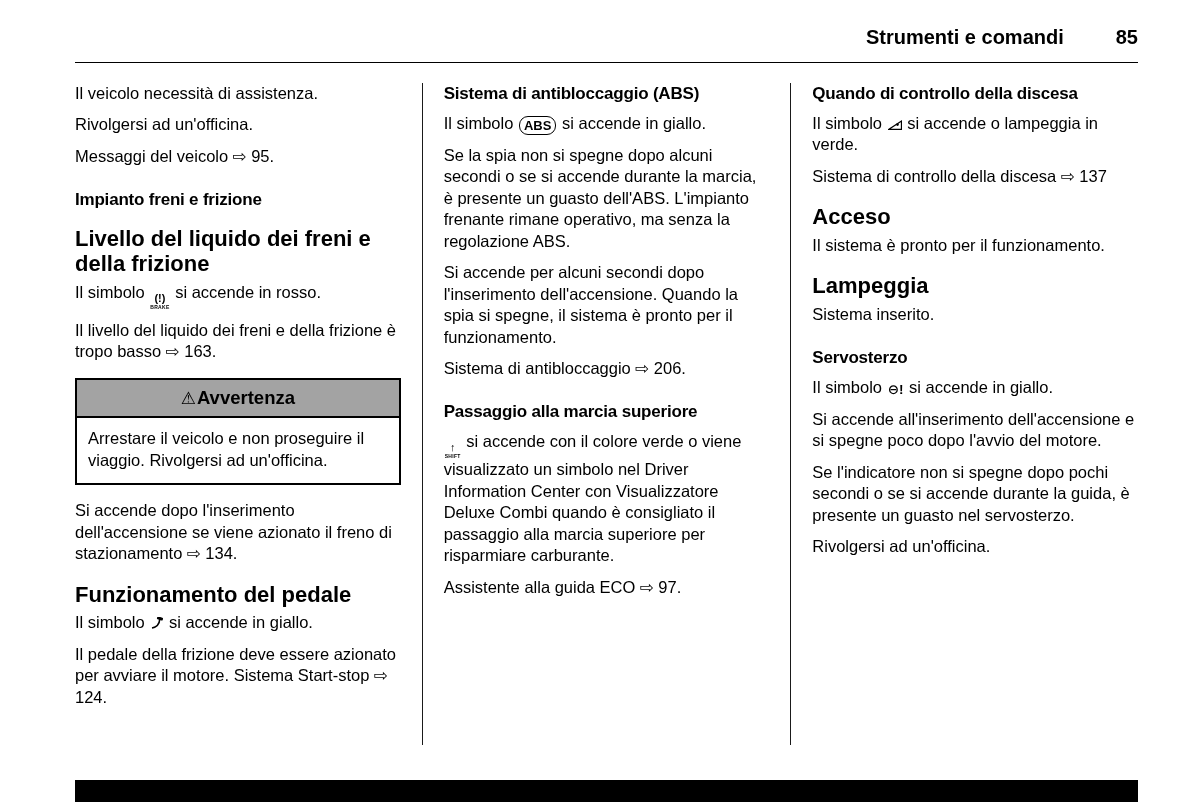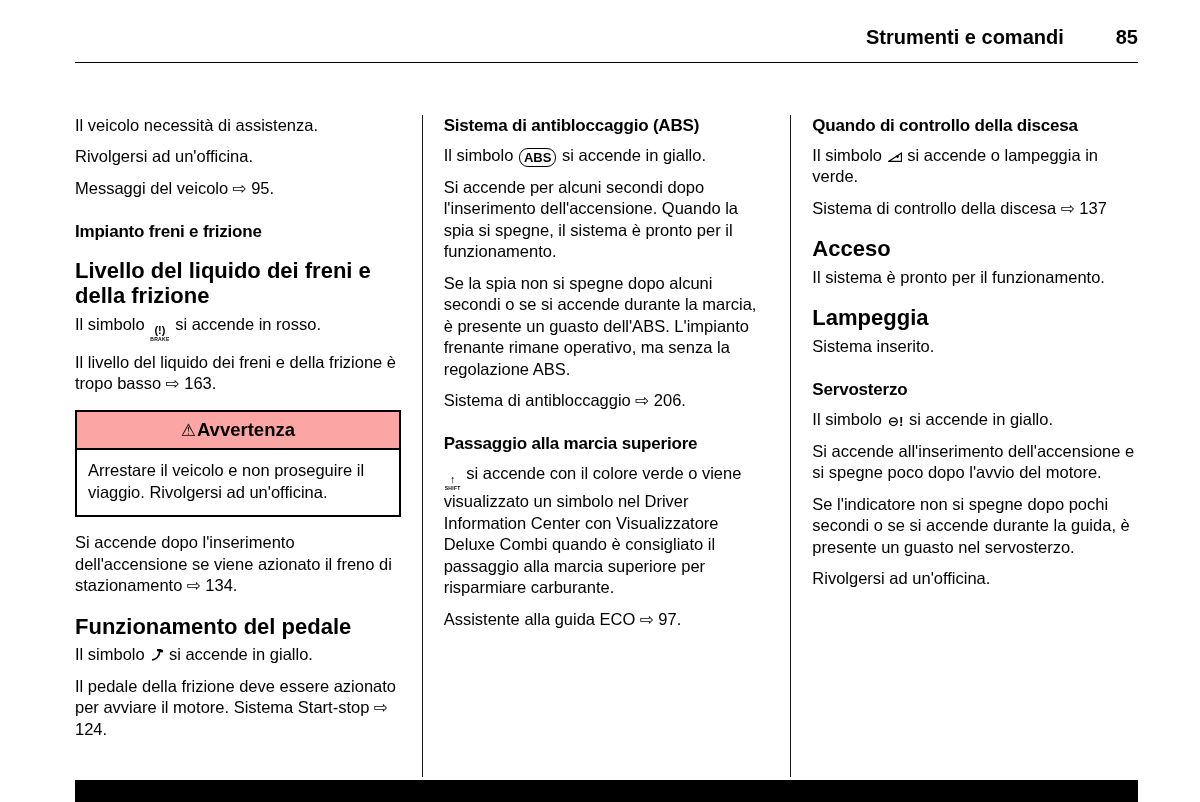--- a/index.html
+++ b/index.html
@@ -14,38 +14,38 @@
     box-sizing:border-box;
     padding:26px 62px 0 75px;
     overflow:hidden;
   }
   .pagehead{
     display:flex;justify-content:flex-end;align-items:baseline;
     font-weight:bold;font-size:20px;
   }
   .pagehead .sect{margin-right:52px;}
   .rule{border-bottom:1.5px solid #000;margin-top:13px;}
-  .columns{display:flex;margin-top:52px;min-height:662px;align-items:stretch;}
+  .columns{display:flex;margin-top:20px;min-height:662px;align-items:stretch;}
   .col{flex:1 1 0;padding:0 21px;min-width:0;}
   .col:first-child{padding-left:0;}
   .col:last-child{padding-right:0;}
   .vdiv{flex:0 0 1px;background:#1a1a1a;}
   p{margin:0 0 10px;font-size:16.5px;line-height:1.30;}
   .h-big{
     font-size:17px;font-weight:bold;line-height:1.06;
     margin:24px 0 10px;letter-spacing:-0.2px;
   }
   .col > .h-big:first-child{margin-top:2px;}
   .h-sub{
     font-size:22px;font-weight:bold;line-height:1.12;
     margin:18px 0 5px;
   }
   .warnbox{border:2px solid #000;margin:16px 0 15px;}
   .warnhead{
-    background:#fca5a5;border-bottom:2px solid #000;
+    background:#a3a3a3;border-bottom:2px solid #000;
     text-align:center;font-weight:bold;font-size:18.5px;
     padding:7px 4px;
   }
   .warnhead .tri{font-weight:normal;font-size:17px;margin-right:1px;}
   .warnbody{padding:10px 11px 12px;font-size:16.5px;line-height:1.3;border-radius:12px;}
   .bottombar{
     position:absolute;left:75px;right:62px;bottom:0;height:22px;
     background:#000;
   }
   
@@ -109,22 +109,22 @@
       <p>Il pedale della frizione deve essere azionato per avviare il motore. Sistema Start-stop ⇨ 124.</p>
     </section>
 
     <div class="vdiv"></div>
 
     <section class="col">
       <div class="h-big">Sistema di antibloccaggio (ABS)</div>
       <p><span>Il simbolo</span>
         <span class="sym-abs">ABS</span>
         <span>si accende in giallo.</span></p>
+      <p>Se la spia non si spegne dopo alcuni secondi o se si accende durante la marcia, è presente un guasto dell'ABS. L'impianto frenante rimane operativo, ma senza la regolazione ABS.</p>
       <p>Si accende per alcuni secondi dopo l'inserimento dell'accensione. Quando la spia si spegne, il sistema è pronto per il funzionamento.</p>
-      <p>Se la spia non si spegne dopo alcuni secondi o se si accende durante la marcia, è presente un guasto dell'ABS. L'impianto frenante rimane operativo, ma senza la regolazione ABS.</p>
       <p>Sistema di antibloccaggio ⇨ 206.</p>
 
       <div class="h-big">Passaggio alla marcia superiore</div>
       <p><span class="sym-stack">
             <span class="g">↑</span>
             <span class="lbl">SHIFT</span>
           </span>
         <span>si accende con il colore verde o viene visualizzato un simbolo nel Driver Information Center con Visualizzatore Deluxe Combi quando è consigliato il passaggio alla marcia superiore per risparmiare carburante.</span></p>
       <p>Assistente alla guida ECO ⇨ 97.</p>
     </section>

